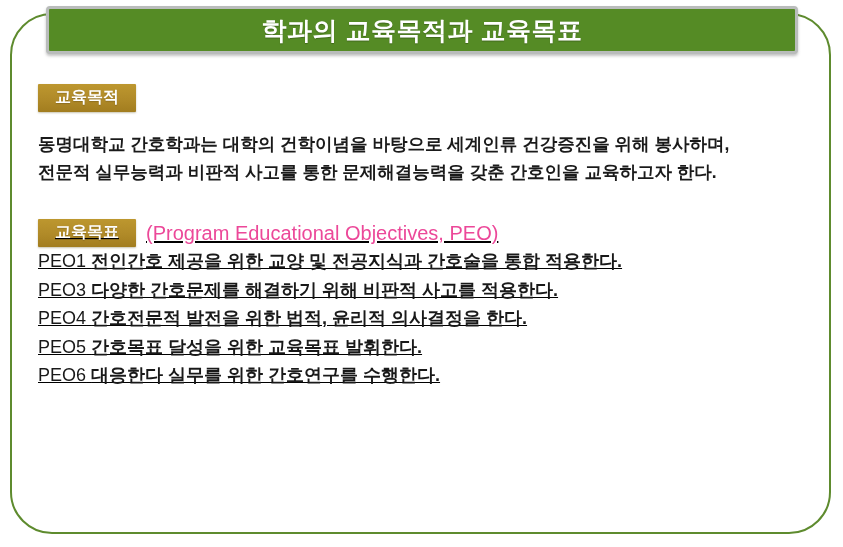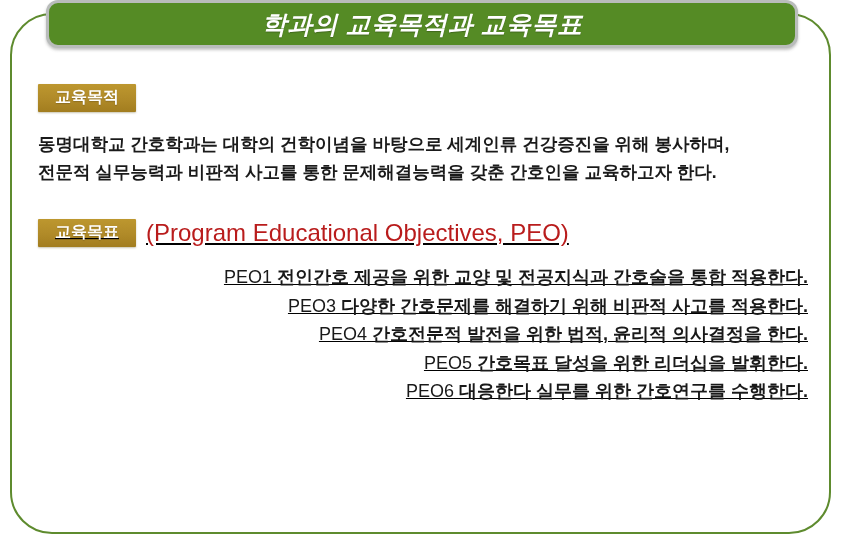--- a/index.html
+++ b/index.html
@@ -32,32 +32,31 @@
     box-sizing: border-box;
     border: 2px solid #5E8B2E;
     border-radius: 42px;
     background: transparent;
   }
 
   
   .title-banner {
     position: absolute;
     left: 46px;
-    top: 0;
+    top: 6px;
     width: 752px;
     height: 48px;
     box-sizing: border-box;
     background: #558B25;
     border: 3px solid #b9bcbb;
-    border-radius: 12px;
+    border-radius: 4px;
     display: flex;
     align-items: center;
     justify-content: center;
     box-shadow: 0 2px 3px rgba(120,120,120,0.45);
-    font-style: italic;
   }
 
   .title-text {
     color: #ffffff;
     font-size: 25px;
     font-weight: bold;
     letter-spacing: 0.5px;
     line-height: 1;
     white-space: nowrap;
     text-shadow: 0 1px 1px rgba(0,0,0,0.25);
@@ -93,22 +92,22 @@
     margin-top: 4px;
   }
 
   .badge-row {
     display: flex;
     align-items: center;
     gap: 10px;
   }
 
   .peo-caption {
-    font-size: 24px;
-    color: #b91c1c;
+    font-size: 20px;
+    color: #ec4899;
     white-space: nowrap;
     line-height: 1;
   }
 
   .body-block {
     margin-top: 18px;
   }
 
   .body-line {
     font-size: 17.5px;
@@ -117,22 +116,20 @@
     line-height: 1.62;
     white-space: nowrap;
   }
 
   .section-objectives {
     margin-top: 33px;
     text-decoration: underline;
   }
 
   .peo-list {
-    margin-top: 16px;
-    text-align: right;
   }
 
   .peo-item {
     font-size: 18px;
     color: #191919;
     line-height: 1.58;
     white-space: nowrap;
   }
 
   .peo-code {
@@ -180,21 +177,21 @@
         <div class="peo-item">
           <span class="peo-code">PEO3</span>
           <span class="peo-text">다양한 간호문제를 해결하기 위해 비판적 사고를 적용한다.</span>
         </div>
         <div class="peo-item">
           <span class="peo-code">PEO4</span>
           <span class="peo-text">간호전문적 발전을 위한 법적, 윤리적 의사결정을 한다.</span>
         </div>
         <div class="peo-item">
           <span class="peo-code">PEO5</span>
-          <span class="peo-text">간호목표 달성을 위한 리더십을 발휘한다.</span>
+          <span class="peo-text">간호목표 달성을 위한 교육목표 발휘한다.</span>
         </div>
         <div class="peo-item">
           <span class="peo-code">PEO6</span>
           <span class="peo-text">대응한다 실무를 위한 간호연구를 수행한다.</span>
         </div>
       </div>
     </div>
 
   </div>
 </div>

